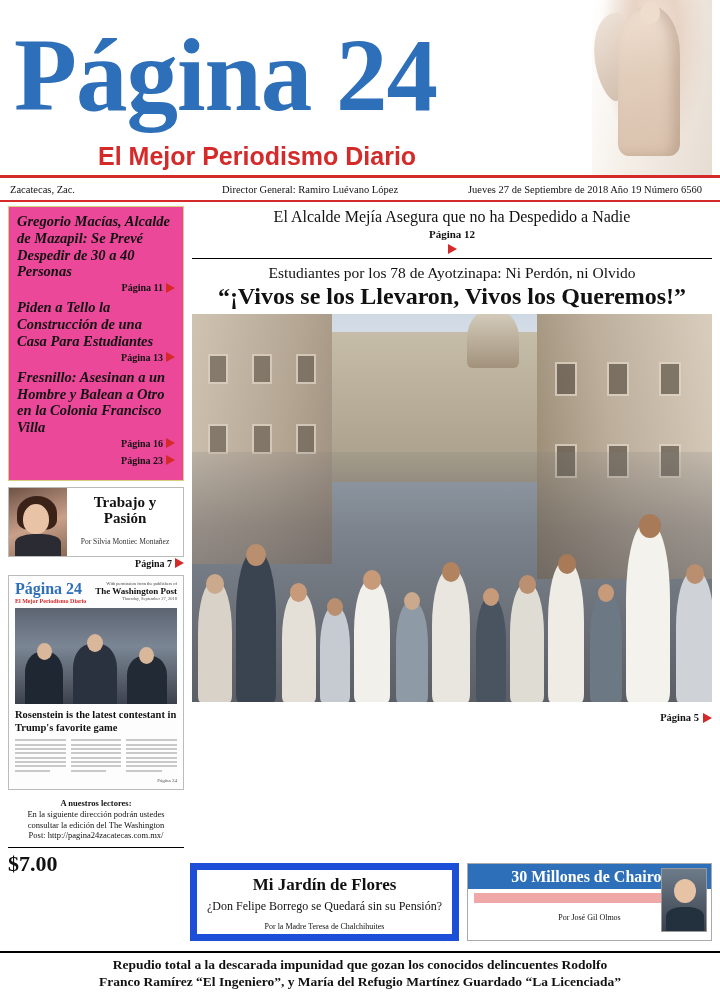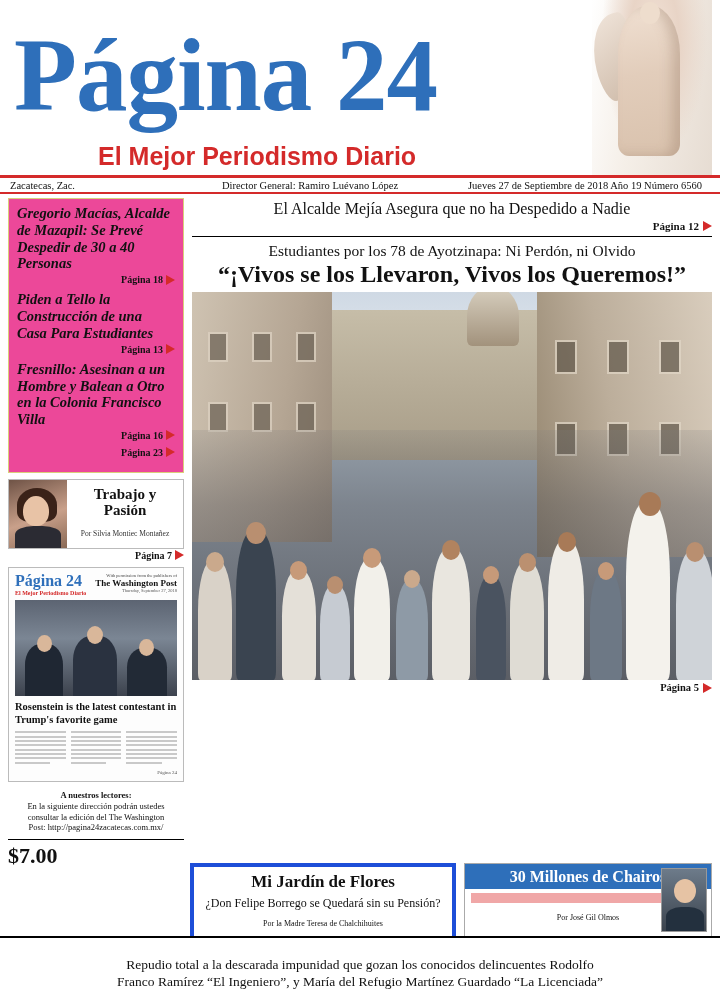--- a/index.html
+++ b/index.html
@@ -64,21 +64,21 @@
   }
   .angel .head {
     position:absolute; left:48px; top:6px;
     width:20px; height:22px;
     background:#eeddcd; border-radius:50%;
   }
 
   
   .dateline {
     display:flex; align-items:center;
-    height:16px;
+    height:24px;
     font-size:10.5px;
     border-bottom:2px solid #d42a2a;
     padding:0 10px;
     font-family:"Liberation Serif", serif;
   }
   .dateline .left { flex:0 0 150px; }
   .dateline .center { flex:1; text-align:center; }
   .dateline .right { flex:0 0 250px; text-align:center; }
 
   
@@ -227,21 +227,21 @@
   .main-headline {
     font-family:"Liberation Serif", serif;
     font-weight:700;
     font-size:35px;
     line-height:1.08;
     text-align:center;
     letter-spacing:-0.3px;
   }
   .headline-pagelink {
     display:flex; align-items:center; justify-content:flex-end; gap:4px;
-    font-weight:700; font-size:11px; margin-top:1px;
+    font-weight:700; font-size:11px; margin-top:1px;flex-direction:column;
   }
   .rule { border-top:1.5px solid #000; margin:4px 0 4px 0; }
   .sub-kicker { text-align:center; font-size:15.5px; padding:1px 0; }
   .sub-headline {
     text-align:center;
     font-family:"Liberation Serif", serif;
     font-weight:700;
     font-size:24px;
     line-height:1.1;
     margin-bottom:5px;
@@ -294,33 +294,33 @@
   .phead { position:absolute; border-radius:50%; }
   .caption-bar {
     position:absolute; left:0; right:0; bottom:0;
     background:rgba(255,255,255,.92);
     font-size:8.5px; font-style:italic;
     padding:3px 5px;
     line-height:1.2;
   }
   .photo-pagelink {
     display:flex; align-items:center; justify-content:flex-end; gap:4px;
-    font-weight:700; font-size:10.5px; margin-top:2px;
+    font-weight:700; font-size:10.5px; margin-top:10px;
   }
 
   
   .bottom-row {
     position:absolute;
     left:190px; right:8px; bottom:56px;
     display:flex; gap:8px;
     height:78px;
   }
   .box-garden {
     flex:1;
-    border:4px solid #1d4ed8;
+    border:7px solid #1d4ed8;
     background:#fff;
     padding:5px 6px;
     text-align:center;
   }
   .bg-title { font-family:"Liberation Serif", serif; font-weight:700; font-size:17px; }
   .bg-sub { font-size:12px; margin-top:4px; }
   .bg-author { font-size:8px; margin-top:8px; }
   .box-chairos {
     flex:1;
     border:1px solid #aaa;
@@ -349,24 +349,24 @@
   .bottom-links {
     position:absolute; left:190px; right:8px; bottom:34px;
     display:flex; justify-content:space-between;
   }
   .bl { display:flex; align-items:center; gap:4px; font-weight:700; font-size:11px; }
 
   
   .footer {
     position:absolute; left:0; right:0; bottom:0;
     border-top:2px solid #000;
-    padding:19px 10px 6px 10px;
+    padding:4px 10px 6px 10px;
     text-align:center;
     font-family:"Liberation Serif", serif;
-    font-weight:400;
+    font-weight:700;
     font-size:13.5px;
     line-height:1.25;
     background:#fff;
   }
 </style>
 </head>
 <body>
 
 <div class="page">
 
@@ -386,21 +386,21 @@
     <div class="right">Jueves 27 de Septiembre de 2018 Año 19 Número 6560</div>
   </div>
 
   <div class="content">
 
     <div class="col-left">
 
       <div class="briefs">
         <div class="brief">Gregorio Macías, Alcalde de Mazapil: Se Prevé Despedir de 30 a 40 Personas</div>
         <div class="pagelink">
-          <span class="lbl">Página 18</span>
+          <span class="lbl">Página 11</span>
           <span class="arrow red"></span>
         </div>
 
         <div class="brief">Piden a Tello la Construcción de una Casa Para Estudiantes</div>
         <div class="pagelink">
           <span class="lbl">Página 13</span>
           <span class="arrow red"></span>
         </div>
 
         <div class="brief">Fresnillo: Asesinan a un Hombre y Balean a Otro en la Colonia Francisco Villa</div>

